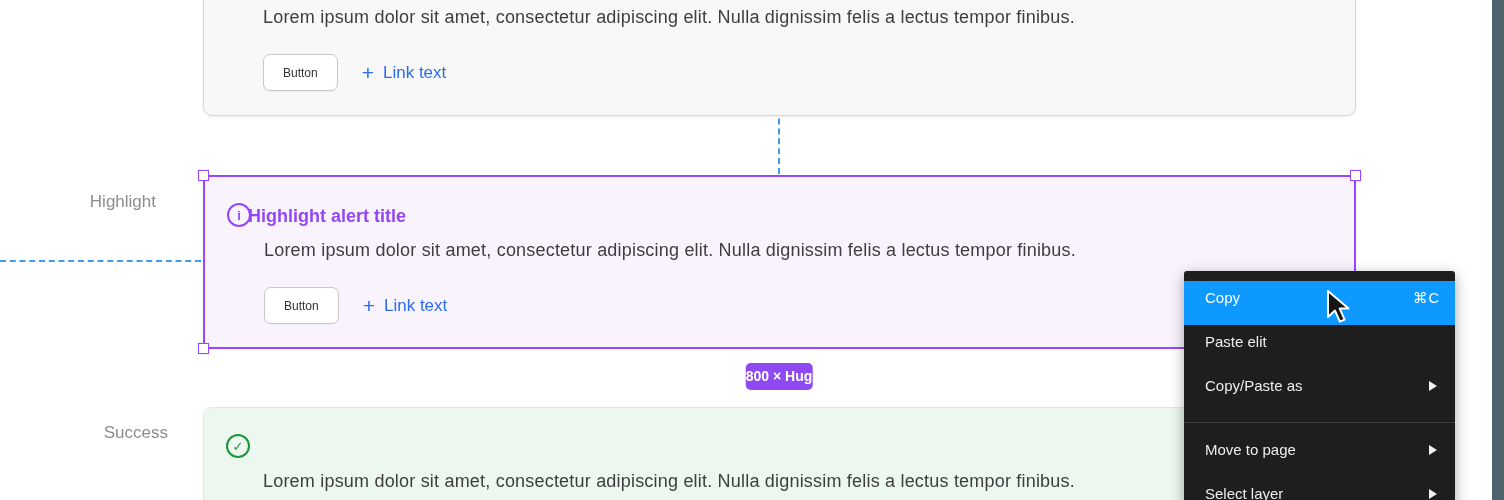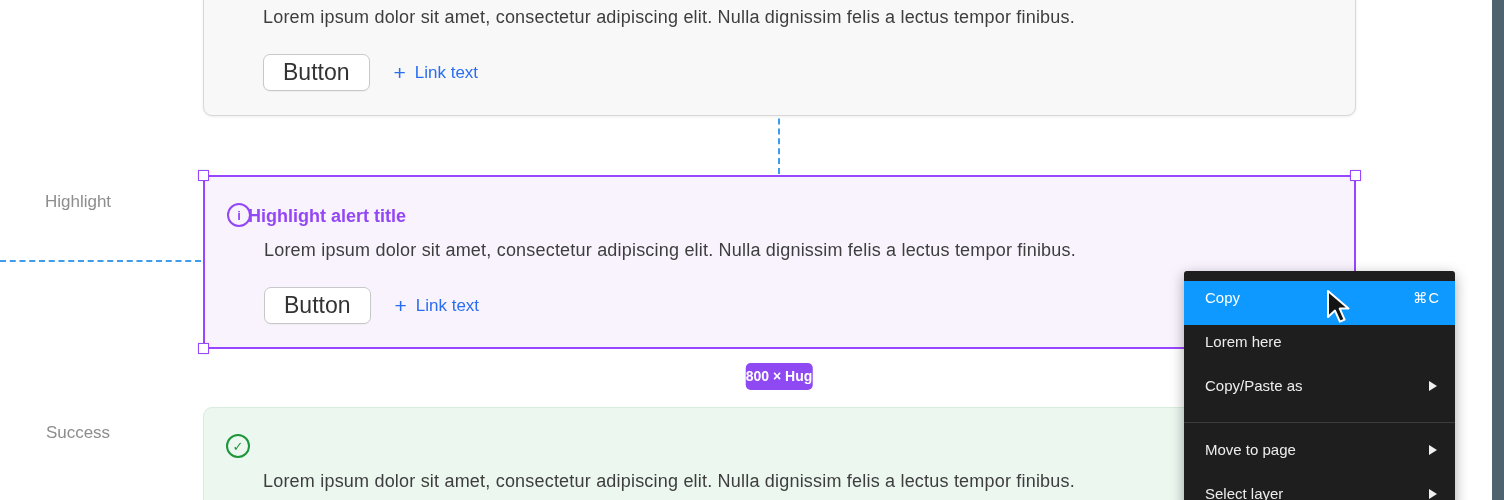--- a/index.html
+++ b/index.html
@@ -8,41 +8,41 @@
     background:var(--canvas_bg,#fff);
     font-family:"Liberation Sans","DejaVu Sans",sans-serif;
     -webkit-font-smoothing:antialiased;
   }
   
   .right-bar{position:absolute;right:0;top:0;width:12px;height:100%;background:var(--right_bar,#4d636d);}
   
   .guide-v{position:absolute;left:778px;top:0;height:174px;width:0;border-left:2px dashed var(--guide_blue,#3f9ced);}
   .guide-h{position:absolute;left:0;top:260px;width:201px;height:0;border-top:2px dashed var(--guide_blue,#3f9ced);}
   
-  .section-label{position:absolute;left:0;width:156px;text-align:center;font-size:17px;color:var(--label_gray,#8d8d8d);}
+  .section-label{position:absolute;left:0;width:156px;text-align:right;font-size:17px;color:var(--label_gray,#8d8d8d);}
   .label-highlight{top:192px;}
-  .label-success{top:423px;}
+  .label-success{top:423px;padding-left:12px;}
   
   .alert-card{position:absolute;left:203px;width:1153px;height:173px;box-sizing:border-box;}
   .alert-card .alert-icon{
     position:absolute;left:22px;top:26px;width:24px;height:24px;border-radius:50%;
     border:2px solid currentColor;box-sizing:border-box;
     display:flex;align-items:center;justify-content:center;
     font-size:13px;font-weight:700;line-height:1;
   }
   .alert-card .alert-title{position:absolute;left:43px;top:27px;font-size:18px;font-weight:700;line-height:24px;}
   .alert-card .alert-body{
     position:absolute;left:59px;top:62px;right:20px;font-size:18px;letter-spacing:.2px;
     color:var(--body_text,#3e3e3e);line-height:22px;white-space:nowrap;
   }
   .alert-card .alert-actions{position:absolute;left:59px;top:110px;display:flex;align-items:center;gap:24px;}
   .alert-button{
     display:inline-flex;align-items:center;justify-content:center;height:37px;padding:0 19px;
     background:#fff;border:1px solid var(--button_border,#c8c8c8);border-radius:7px;
-    font-size:23px;color:#333;box-shadow:0 1px 1px rgba(0,0,0,.04);cursor:default;
+    font-size:12px;color:#333;box-shadow:0 1px 1px rgba(0,0,0,.04);cursor:default;
     font-family:inherit;
   }
   .alert-link{display:inline-flex;align-items:center;gap:9px;color:var(--link_blue,#2a6ef0);font-size:17px;font-weight:500;}
   .alert-link .plus{font-size:21px;font-weight:400;line-height:1;}
   
   .card-default{
     top:-57px;background:var(--card_default_bg,#f8f8f8);
     border:1px solid var(--card_default_border,#d7d7d7);border-radius:9px;
     box-shadow:0 1px 3px rgba(0,0,0,.07);
   }
@@ -141,21 +141,21 @@
     </div>
     <div class="alert-body">Lorem ipsum dolor sit amet, consectetur adipiscing elit. Nulla dignissim felis a lectus tempor finibus.</div>
   </div>
 
   <div class="context-menu">
     <div class="menu-item highlighted">
       <span class="mi-label">Copy</span>
       <span class="mi-shortcut">⌘C</span>
     </div>
     <div class="menu-item">
-      <span class="mi-label">Lorem here</span>
+      <span class="mi-label">Paste elit</span>
     </div>
     <div class="menu-item">
       <span class="mi-label">Copy/Paste as</span>
       <span class="submenu-arrow"></span>
     </div>
     <div class="menu-separator"></div>
     <div class="menu-item">
       <span class="mi-label">Move to page</span>
       <span class="submenu-arrow"></span>
     </div>

